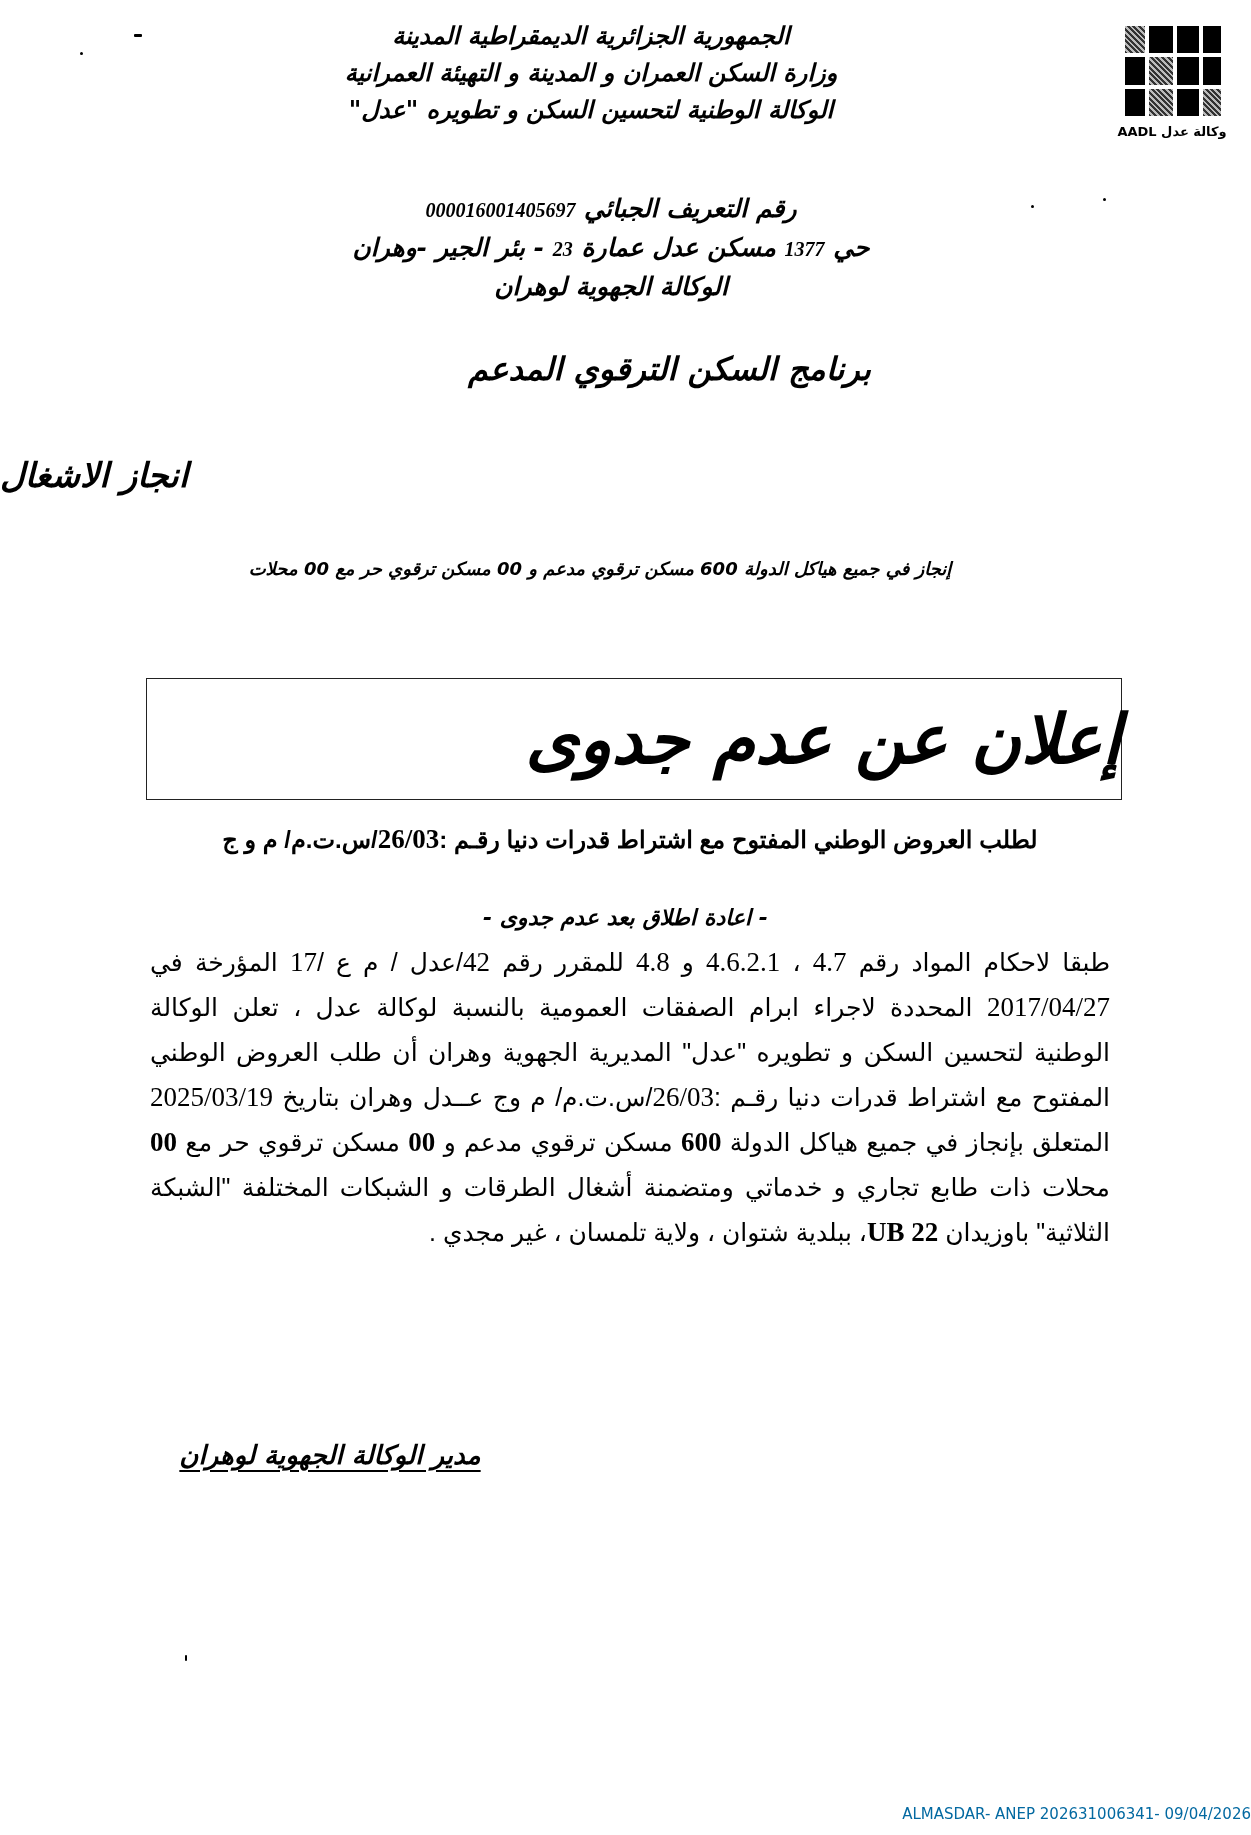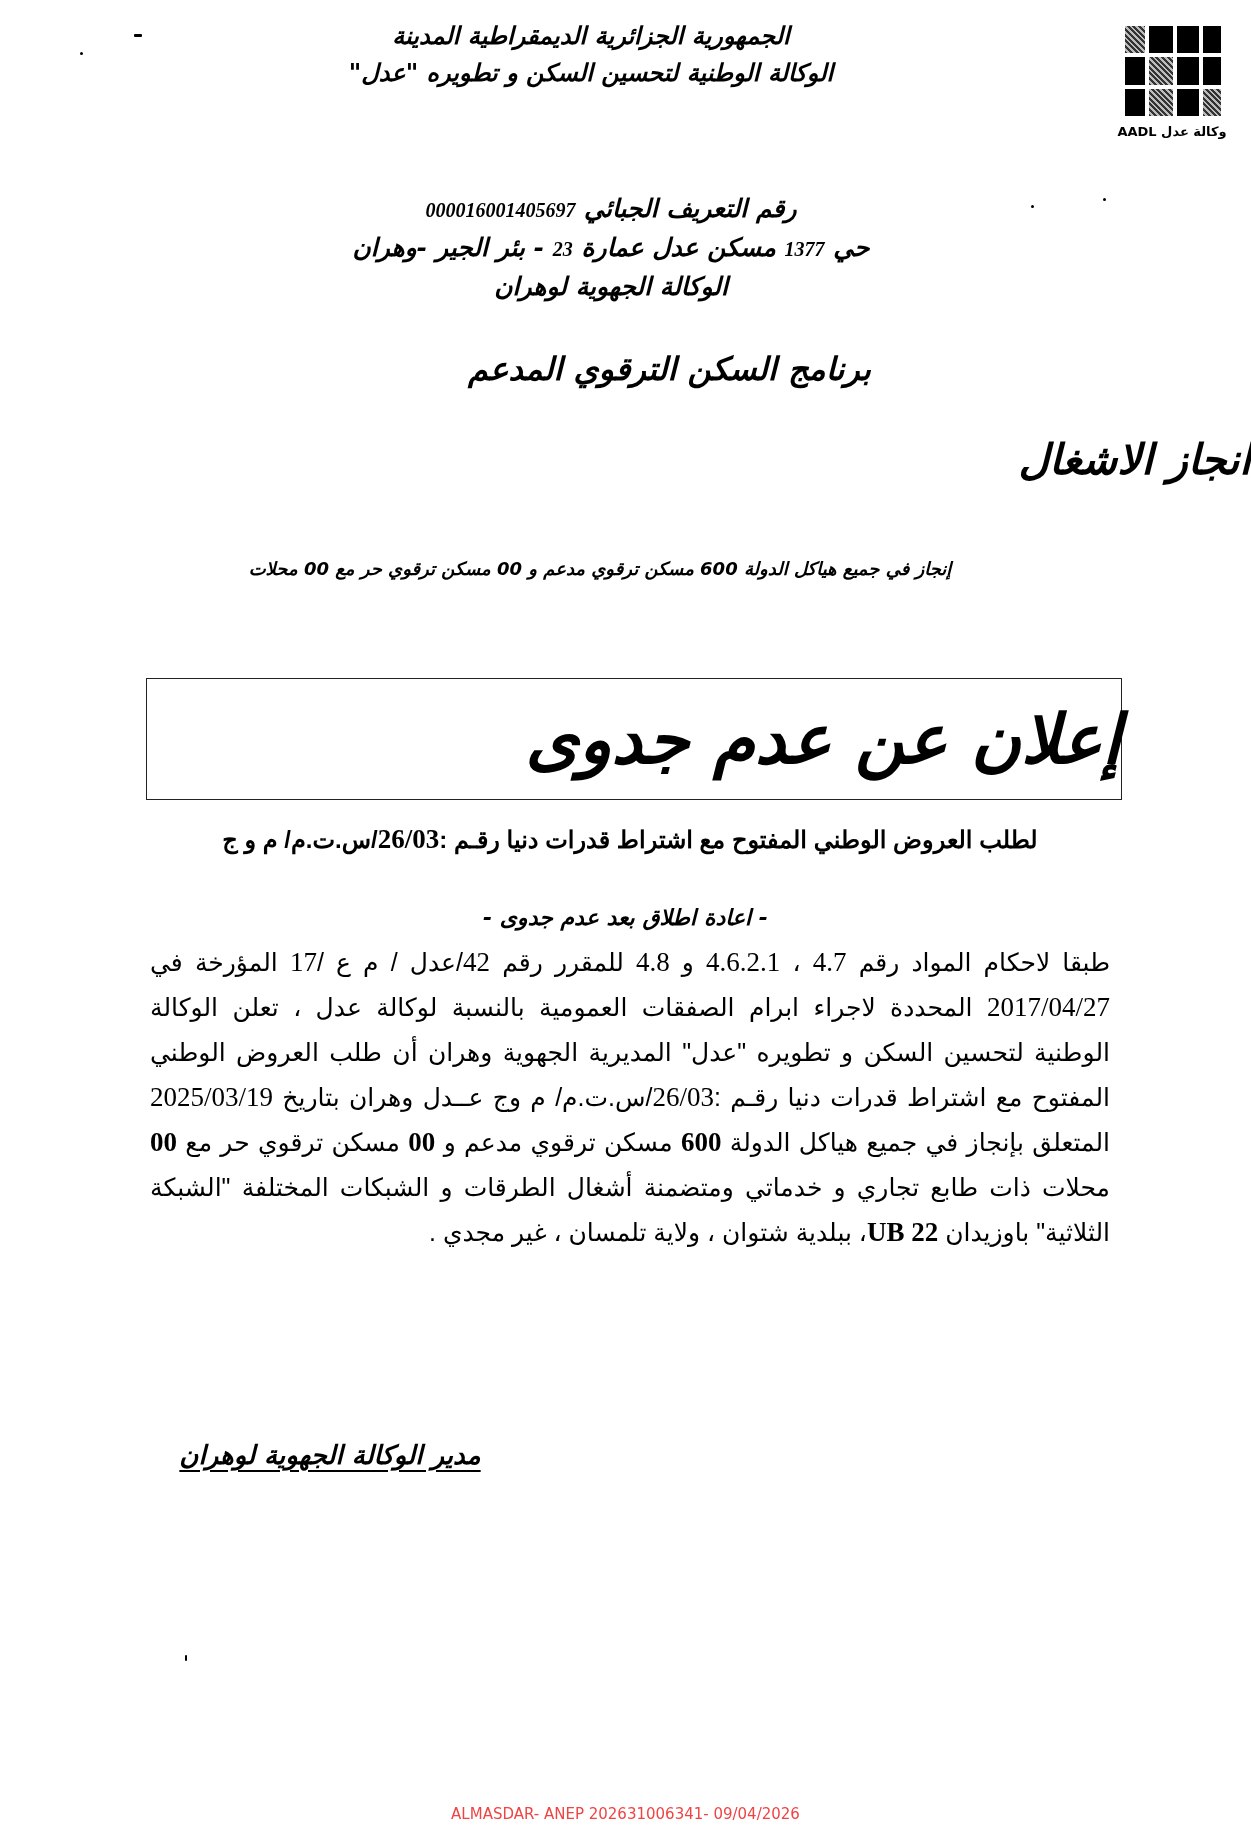--- a/index.html
+++ b/index.html
@@ -21,21 +21,21 @@
   }
   .logo-grid div { background: #000; }
   .logo-grid .g { background: repeating-linear-gradient(45deg,#333 0 2px,#bbb 2px 4px); }
   .logo-caption { position: absolute; left: 6px; top: 104px; width: 110px; text-align: center; font-size: 13px; font-weight: bold; direction: rtl; }
   .ident {
     right: 380px; top: 190px; width: 520px; text-align: center;
     font-weight: bold; font-style: italic; font-size: 25px; line-height: 38px;
   }
   .ident .num { font-family: "Liberation Serif", serif; font-size: 20px; }
   .program { left: 0; width: 1251px; top: 350px; text-align: center; font-weight: bold; font-style: italic; font-size: 32px; padding-left: 44px; }
-  .works { left: 0; width: 1251px; top: 435px; text-align: right; font-weight: bold; font-style: italic; font-size: 42px; }
+  .works { left: 0; width: 1251px; top: 455px; text-align: left; font-weight: bold; font-style: italic; font-size: 34px; }
   .project {
     left: 160px; width: 880px; top: 552px; text-align: center;
     font-weight: bold; font-style: italic; font-size: 18px; line-height: 34px;
   }
   .project .lat { font-family: "Liberation Serif", serif; font-weight: normal; font-style: italic; }
   .notice-box {
     left: 146px; top: 678px; width: 976px; height: 122px;
     border: 1.5px solid #222; box-sizing: border-box;
     display: flex; align-items: center; justify-content: flex-start;
   }
@@ -49,28 +49,29 @@
   .body-text {
     left: 150px; width: 960px; top: 940px; text-align: justify; text-align-last: right;
     font-family: "Liberation Sans", sans-serif; font-size: 25px; line-height: 45px;
   }
   .body-text .n { font-family: "Liberation Serif", serif; font-size: 27px; }
   .body-text .b { font-weight: bold; font-family: "Liberation Serif", serif; font-size: 27px; }
   .signature {
     left: 150px; top: 1440px; width: 360px; text-align: center;
     font-weight: bold; font-style: italic; font-size: 26px; text-decoration: underline; text-underline-offset: 6px;
   }
-  .footer { left: 0; width: 1251px; top: 1805px; text-align: center; font-family: "DejaVu Sans", sans-serif; font-size: 15px; color: #ef4444; }
+  .footer { left: 0; width: 1251px; top: 1805px; text-align: right; font-family: "DejaVu Sans", sans-serif; font-size: 15px; color: #0369a1; }
   .speck { background: #000; border-radius: 50%; }
 </style>
 </head>
 <body>
 
 <div class="abs hdr rtl">
   <div>الجمهورية الجزائرية الديمقراطية المدينة</div>
+  <div>وزارة السكن العمران و المدينة و التهيئة العمرانية</div>
   <div>الوكالة الوطنية لتحسين السكن و تطويره "عدل"</div>
 </div>
 
 <div class="abs logo">
   <div class="logo-grid">
     <div class="g"></div>
       <div></div>
       <div></div>
       <div></div>
     <div></div>

